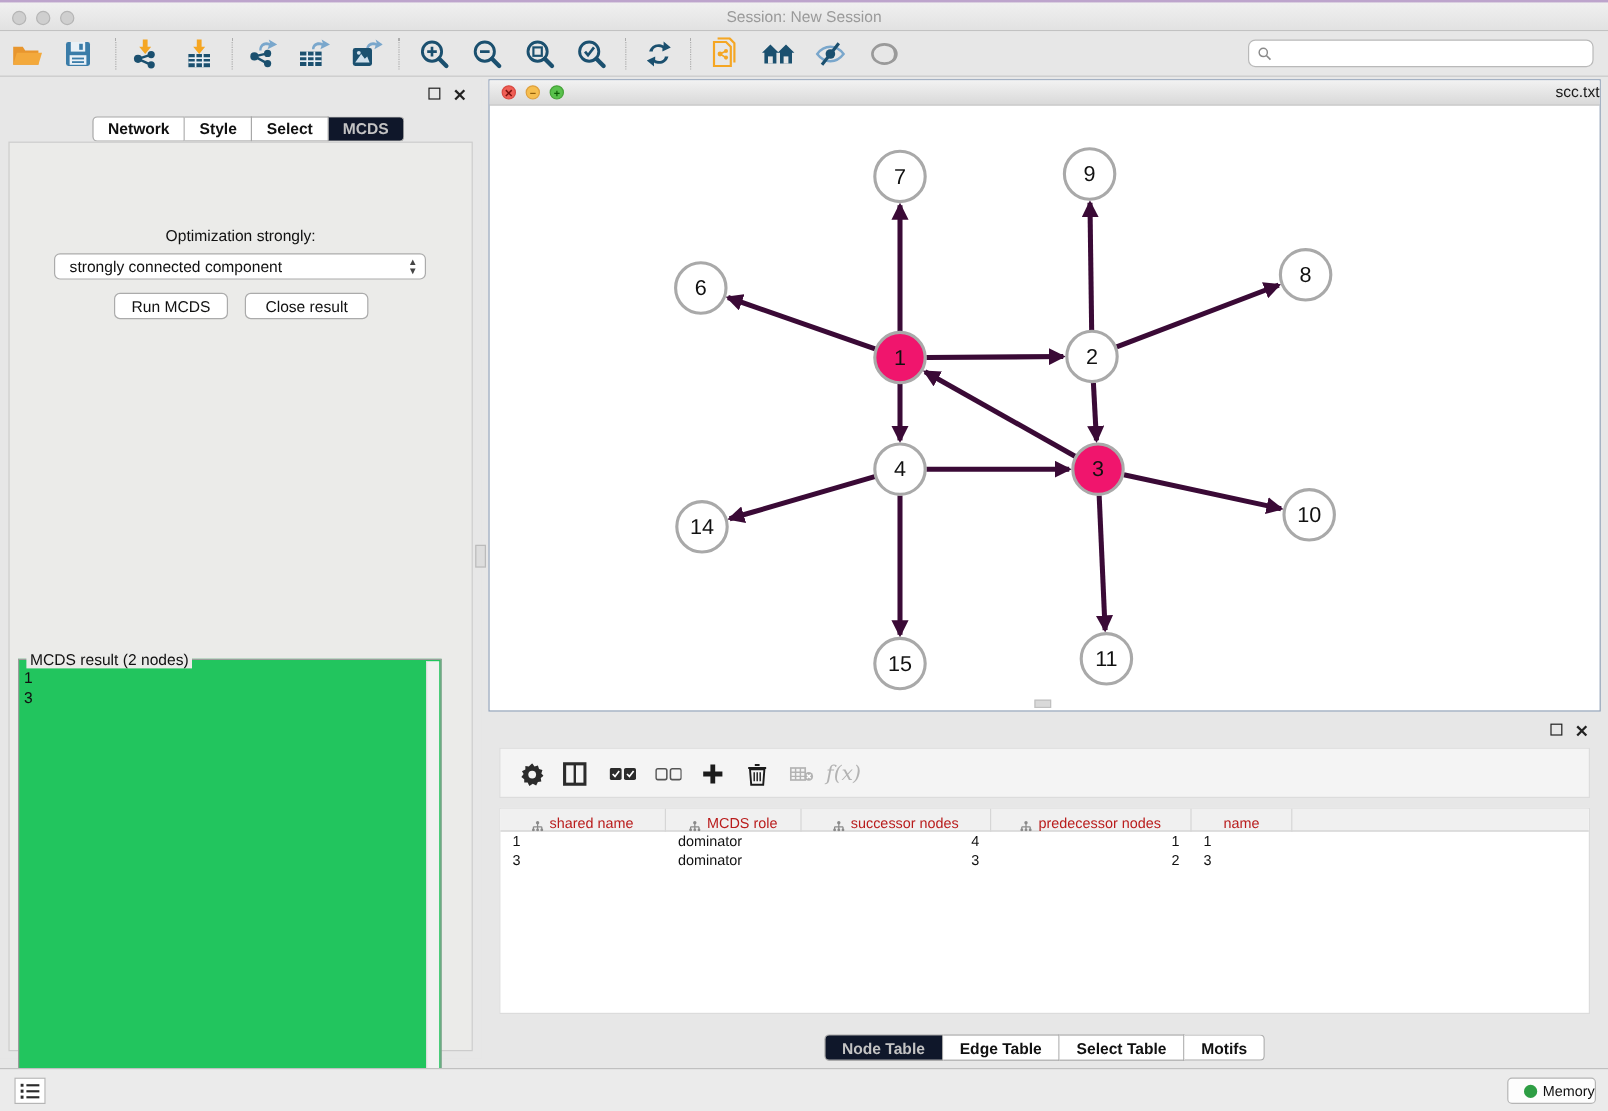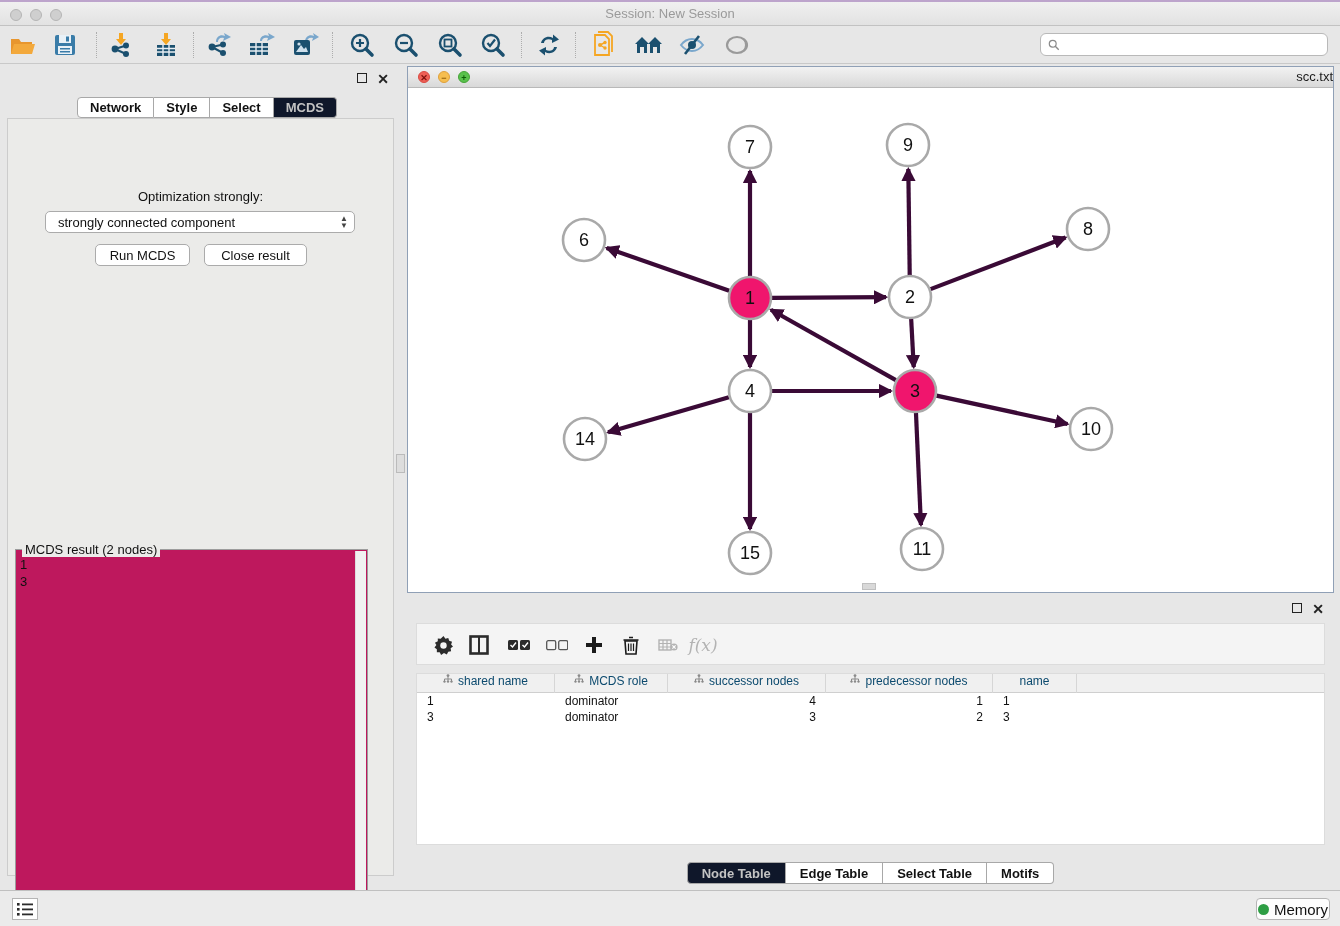--- a/index.html
+++ b/index.html
@@ -49,21 +49,21 @@
   #opt-select { position:absolute; left:37px; top:92px; width:310px; height:22px;
     background:#fff; border:1px solid #ababab; border-radius:5px; font-size:13px;
     color:#111; padding:3px 0 0 12px; }
   #opt-select .stepper { position:absolute; right:6px; top:3px; font-size:8px; color:#444;
     line-height:7px; text-align:center; }
   .push-btn { position:absolute; height:22px; background:#fff; border:1px solid #ababab;
     border-radius:5px; font-size:13px; color:#111; text-align:center; padding-top:3px; }
   #run-btn { left:87px; top:125px; width:95px; }
   #close-btn { left:196px; top:125px; width:103px; }
   #mcds-group { position:absolute; left:7px; top:430px; width:353px; height:376px;
-    border:1px solid #9c9c9c; background:#be185d; }
+    border:1px solid #9c9c9c; background:#22c55e; }
   #mcds-legend { position:absolute; left:6px; top:-8px; background:#ebebe9;
     font-size:13px; color:#111; padding:0 3px; }
   #mcds-text { position:absolute; left:4px; top:6px; right:14px; bottom:4px;
     font-size:13px; color:#111; line-height:17px; white-space:pre-line; }
   #mcds-scroll { position:absolute; right:1px; top:1px; width:11px; bottom:1px;
     background:#f1f1f1; border-left:1px solid #dddddd; }
 
   
   #net-window { left:407px; top:66px; width:927px; height:527px;
     border:1px solid #90a0b6; background:#fff; }
@@ -84,37 +84,37 @@
   
   #table-panel { left:407px; top:596px; width:927px; height:294px; background:#e7e7e7; }
   #tp-toolbar { position:absolute; left:9px; top:27px; width:909px; height:42px;
     background:#f4f4f4; border:1px solid #dcdcdc; }
   .tp-ic { position:absolute; top:8px; width:28px; height:26px; display:flex;
     align-items:center; justify-content:center; }
   #fx-label { font-family:"DejaVu Serif", serif; font-style:italic; font-size:17px; color:#b3b3b3; }
   #tp-table { position:absolute; left:9px; top:77px; width:909px; height:172px; background:#fff;
     border:1px solid #dcdcdc; font-size:12px; }
   #tp-header { display:flex; height:19px; background:#f0f0f0; border-bottom:1px solid #cfcfcf; }
-  .hcell { display:flex; align-items:flex-start; justify-content:center; gap:5px;
-    border-right:1px solid #d6d6d6; color:#0c4a6e; height:19px; }
+  .hcell { display:flex; align-items:flex-end; justify-content:center; gap:5px;
+    border-right:1px solid #d6d6d6; color:#b91c1c; height:19px; }
   .trow { display:flex; height:16px; align-items:center; }
   .tcell { padding:0 10px; color:#111; overflow:hidden; white-space:nowrap; }
   .c0{width:138px} .c1{width:113px} .c2{width:158px} .c3{width:167px} .c4{width:84px}
   .al-left{text-align:left} .al-right{text-align:right}
   #tp-tabs { position:absolute; left:0; width:100%; top:266px; display:flex; justify-content:center; }
   #tp-tabs .seg { font-size:13px; padding:3px 14px 0; height:22px; }
 
   
   #statusbar { left:0; top:890px; width:1340px; height:36px; background:#ebebeb;
     border-top:1px solid #c0c0c0; }
   #list-btn { position:absolute; left:12px; top:7px; width:26px; height:22px; background:#fff;
     border:1px solid #b5b5b5; display:flex; align-items:center; justify-content:center; }
   #memory-btn { position:absolute; right:10px; top:7px; width:74px; height:22px; background:#fdfdfd;
     border:1px solid #b5b5b5; border-radius:4px; display:flex; align-items:center;
-    justify-content:center; gap:5px; font-size:15px; color:#111; }
+    justify-content:flex-end; gap:5px; font-size:12px; color:#111; }
   #memory-btn .dot { width:11px; height:11px; border-radius:50%; background:#2e9e44; }
 </style>
 </head>
 <body>
 
 <div class="abs" id="titlebar">
   <span class="tl-dot t1"></span>
   <span class="tl-dot t2"></span>
   <span class="tl-dot t3"></span>
   <div id="main-title">Session: New Session</div>

